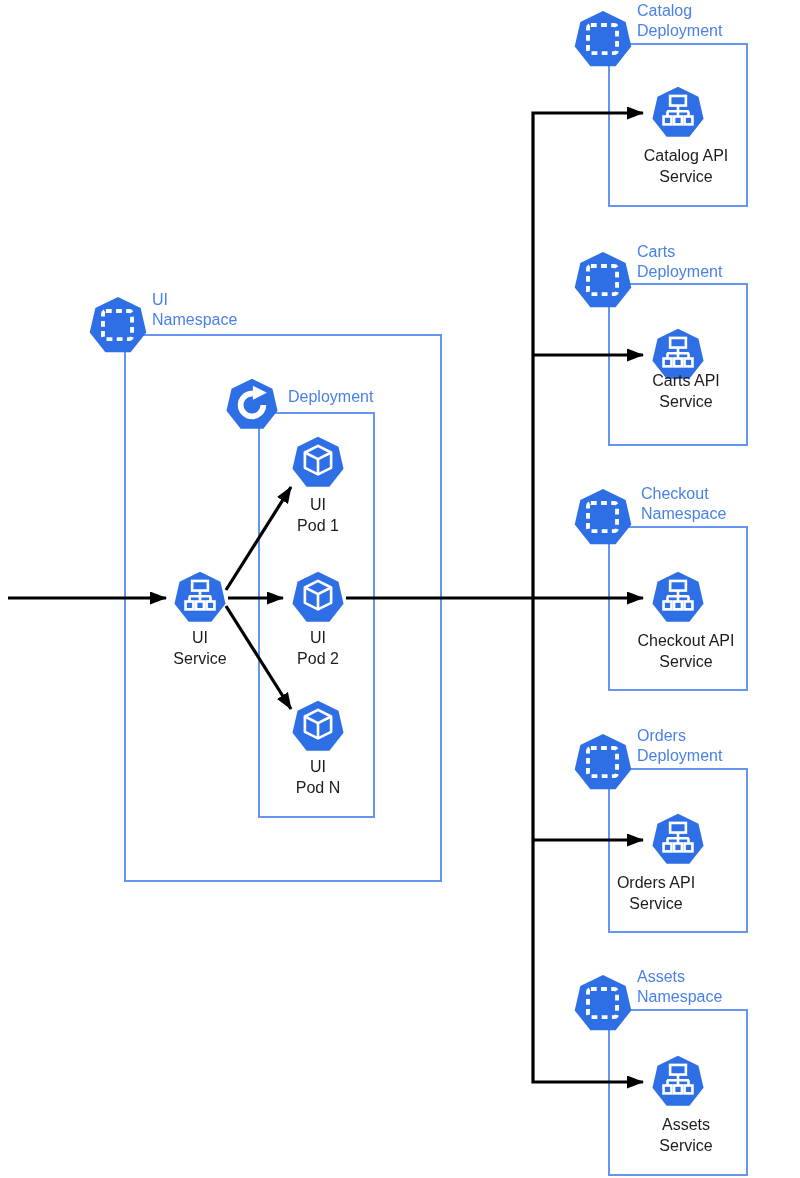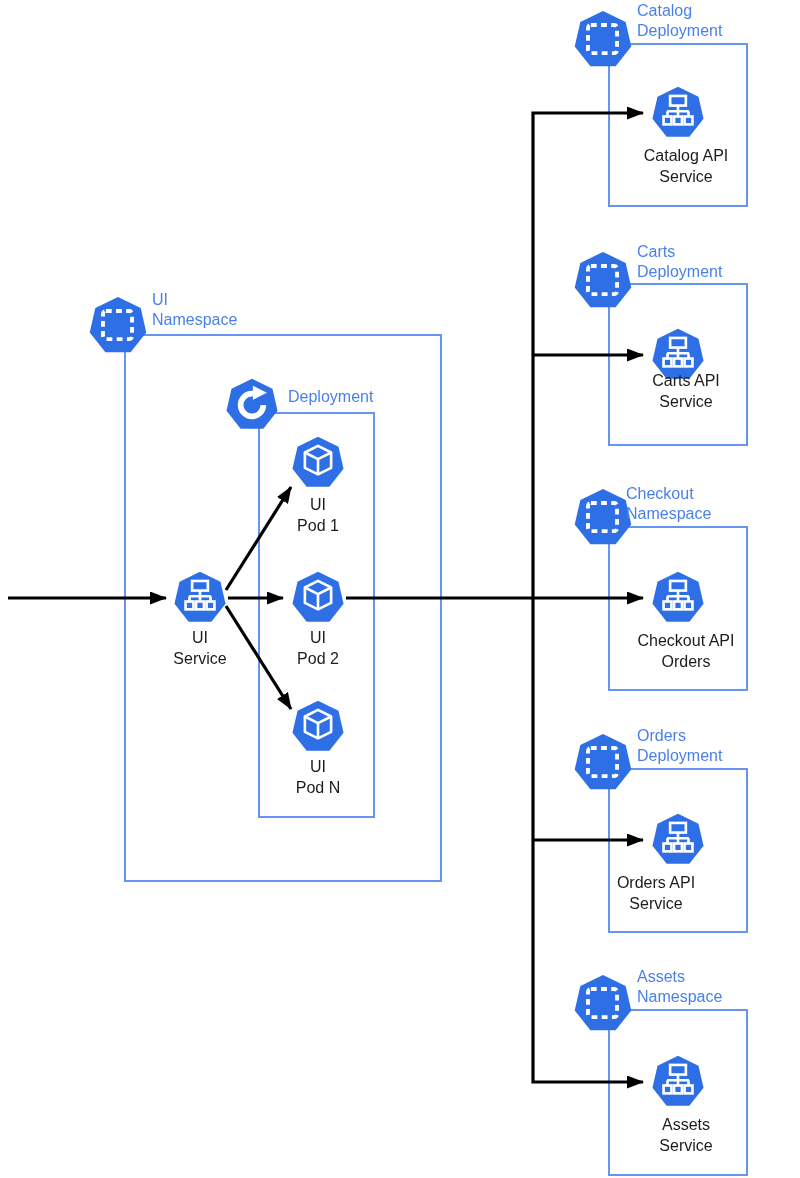--- a/index.html
+++ b/index.html
@@ -138,39 +138,39 @@
       <use href="#icon-service"></use>
     </svg>
 
   <div class="blue-label" style="left:152px;top:290px">UI
 Namespace</div>
   <div class="blue-label" style="left:288px;top:387px">Deployment</div>
   <div class="blue-label" style="left:637px;top:1px">Catalog
 Deployment</div>
   <div class="blue-label" style="left:637px;top:242px">Carts
 Deployment</div>
-  <div class="blue-label" style="left:626px;top:484px">Checkout
+  <div class="blue-label" style="left:641px;top:484px">Checkout
 Namespace</div>
   <div class="blue-label" style="left:637px;top:726px">Orders
 Deployment</div>
   <div class="blue-label" style="left:637px;top:967px">Assets
 Namespace</div>
 
   <div class="node-label narrow" style="left:140px;top:627px">UI
 Service</div>
   <div class="node-label narrow" style="left:258px;top:494px">UI
 Pod 1</div>
   <div class="node-label narrow" style="left:258px;top:627px">UI
 Pod 2</div>
   <div class="node-label narrow" style="left:258px;top:756px">UI
 Pod N</div>
   <div class="node-label" style="left:608px;top:145px">Catalog API
 Service</div>
   <div class="node-label" style="left:608px;top:370px">Carts API
 Service</div>
   <div class="node-label" style="left:608px;top:630px">Checkout API
-Orders</div>
+Service</div>
   <div class="node-label" style="left:578px;top:872px">Orders API
 Service</div>
   <div class="node-label" style="left:608px;top:1114px">Assets
 Service</div>
 
 </div>
 
 </body></html>

